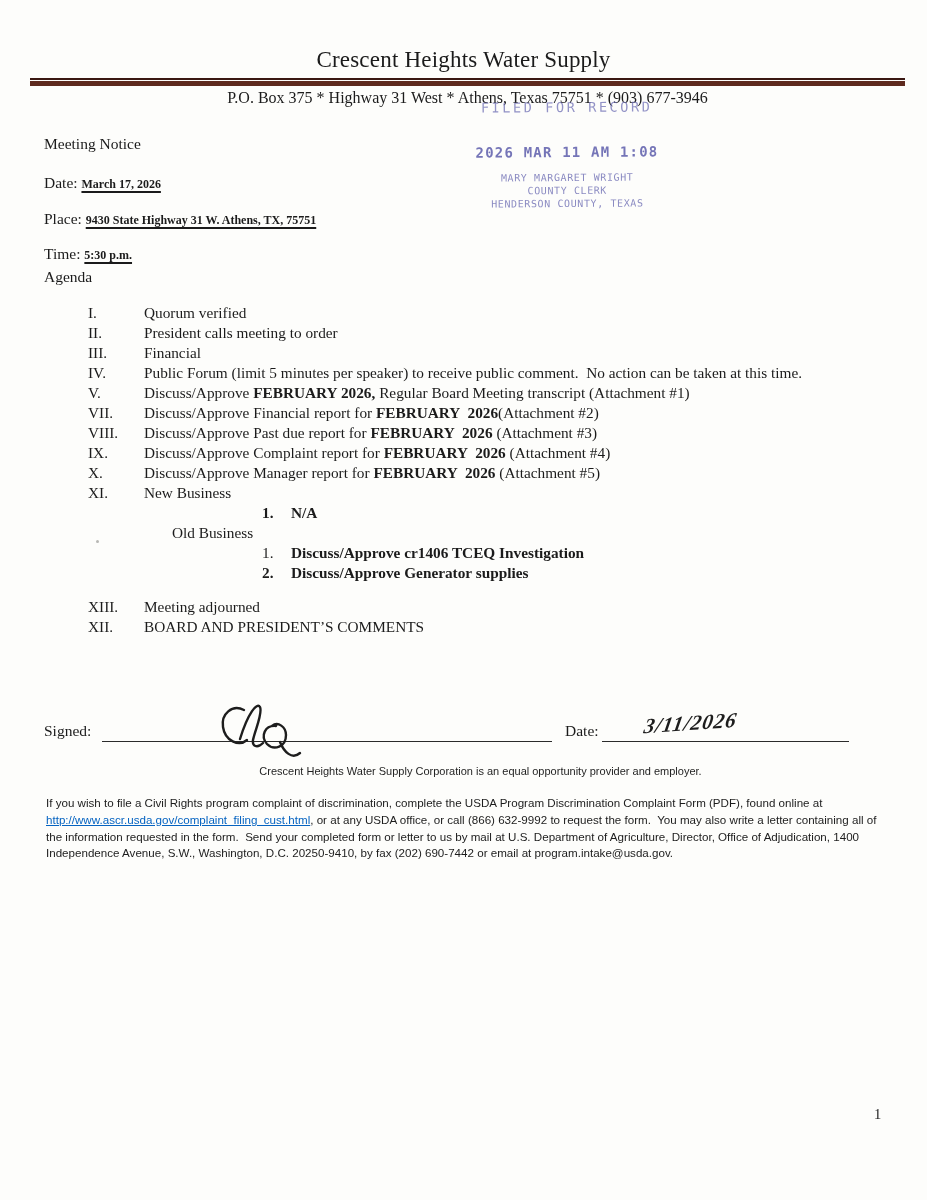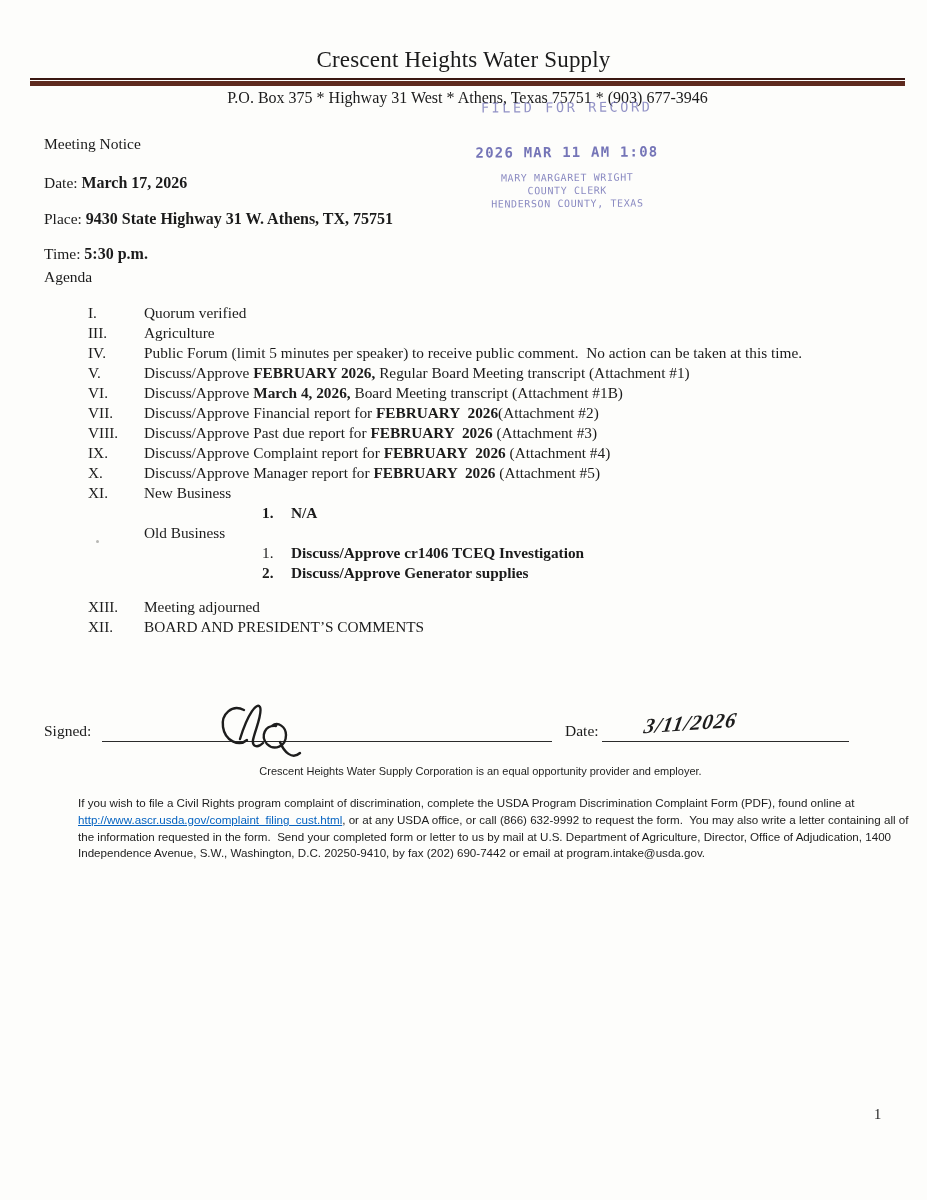--- a/index.html
+++ b/index.html
@@ -26,32 +26,32 @@
     position:absolute; left:462px; top:99px; width:210px;
     text-align:center; font-family:"DejaVu Sans Mono", monospace;
     color:#6a6ab2; transform:rotate(-.4deg);
   }
   .stamp-filed { font-size:13.5px; letter-spacing:2.6px; opacity:.72; }
   .stamp-date  { margin-top:29px; font-size:14px; font-weight:bold; letter-spacing:1.2px; opacity:.92; }
   .stamp-clerk { margin-top:11px; font-size:10px; line-height:13px; letter-spacing:.6px; opacity:.78; }
   
   .line-abs { position:absolute; left:44px; font-size:15.5px; }
   .val-underline {
-    font-weight:bold; font-size:16px;
-    text-decoration-thickness:1.5px; text-underline-offset:3px;
+    font-weight:bold; font-size:12px;
+    text-decoration:underline; text-decoration-thickness:1.5px; text-underline-offset:3px;
   }
   
   .agenda-list { position:absolute; left:88px; top:303px; right:30px; font-size:15.3px; }
   .arow { display:flex; line-height:20px; min-height:20px; }
   .arow .num { flex:0 0 56px; }
   .arow .txt { flex:1; white-space:pre-wrap; }
   .subrow { display:flex; line-height:20px; margin-left:174px; }
   .subrow .snum { flex:0 0 29px; }
   .subrow.bold-num .snum, .subrow .stxt { font-weight:bold; }
-  .oldb-label { line-height:20px; margin-left:56px; }
+  .oldb-label { line-height:20px; margin-left:84px; }
   .agap { height:14px; }
   
   .sig-row { position:absolute; top:720px; left:44px; width:840px; height:50px; font-size:15.5px; }
   .sig-label { position:absolute; left:0; top:2px; }
   .line-signed { position:absolute; left:58px; top:21px; width:450px; border-top:1.7px solid #2b2b2b; }
   .signature-svg { position:absolute; left:168px; top:-20px; }
   .date-label { position:absolute; left:521px; top:2px; }
   .line-date { position:absolute; left:558px; top:21px; width:247px; border-top:1.7px solid #2b2b2b; }
   .handwritten-date {
     position:absolute; left:600px; top:-9px; font-size:21px;
@@ -59,21 +59,21 @@
     transform:rotate(-4deg) skewX(-14deg); color:#1d1d1d;
   }
   
   .eeo-line {
     position:absolute; top:765px; left:0; width:100%;
     text-align:center; font-size:11px; font-family:"Liberation Sans", sans-serif; color:#1f1f1f;margin-left:17px;
   }
   .complaint-para {
     position:absolute; top:795px; left:46px; width:838px;
     font-size:11.6px; line-height:16.8px; font-family:"Liberation Sans", sans-serif;
-    white-space:pre-wrap; color:#1c1c1c;margin-left:32px;
+    white-space:pre-wrap; color:#1c1c1c;
   }
   .complaint-link { color:#0563c1; text-decoration:underline; cursor:pointer; }
   .page-number { position:absolute; left:874px; top:1106px; font-size:14.5px; }
   .artifact-dot { position:absolute; left:96px; top:540px; width:3px; height:3px; background:#9a9a96; border-radius:50%; opacity:.7; }
 </style>
 </head>
 <body>
 
 <div class="page">
 
@@ -108,34 +108,34 @@
     <span class="val-underline">5:30 p.m.</span>
   </div>
   <div class="line-abs" style="top:268px;">Agenda</div>
 
   <div class="agenda-list">
     <div class="arow">
         <span class="num">I.</span>
         <span class="txt"><span>Quorum verified</span><b></b><span></span></span>
       </div>
     <div class="arow">
+        <span class="num">II.</span>
+        <span class="txt"><span>President calls meeting to order</span><b></b><span></span></span>
+      </div>
+    <div class="arow">
         <span class="num">III.</span>
-        <span class="txt"><span>Agriculture</span><b></b><span></span></span>
+        <span class="txt"><span>Financial</span><b></b><span></span></span>
       </div>
     <div class="arow">
         <span class="num">IV.</span>
         <span class="txt"><span>Public Forum (limit 5 minutes per speaker) to receive public comment.  No action can be taken at this time.</span><b></b><span></span></span>
       </div>
     <div class="arow">
         <span class="num">V.</span>
         <span class="txt"><span>Discuss/Approve </span><b>FEBRUARY 2026,</b><span> Regular Board Meeting transcript (Attachment #1)</span></span>
-      </div>
-    <div class="arow">
-        <span class="num">VI.</span>
-        <span class="txt"><span>Discuss/Approve </span><b>March 4, 2026,</b><span> Board Meeting transcript (Attachment #1B)</span></span>
       </div>
     <div class="arow">
         <span class="num">VII.</span>
         <span class="txt"><span>Discuss/Approve Financial report for </span><b>FEBRUARY  2026</b><span>(Attachment #2)</span></span>
       </div>
     <div class="arow">
         <span class="num">VIII.</span>
         <span class="txt"><span>Discuss/Approve Past due report for </span><b>FEBRUARY  2026</b><span> (Attachment #3)</span></span>
       </div>
     <div class="arow">

